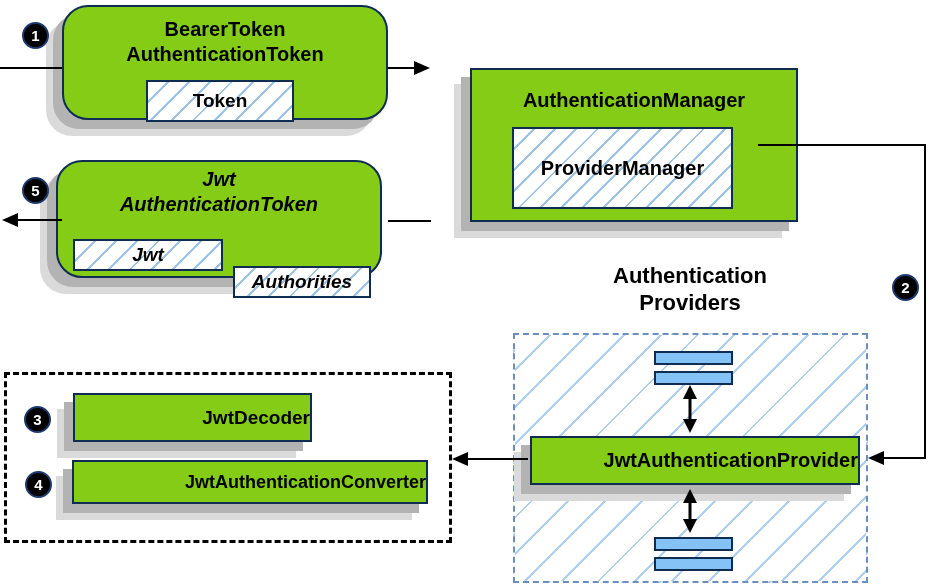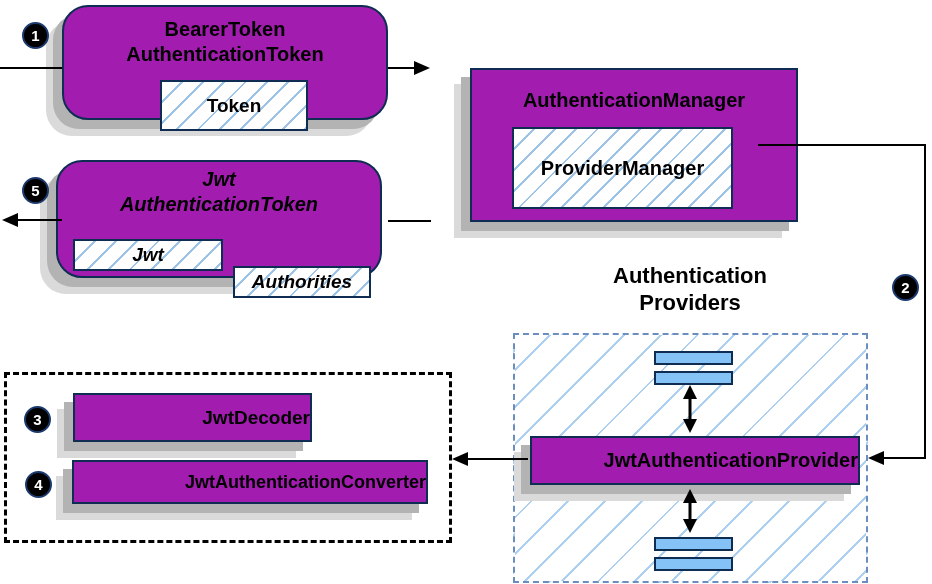--- a/index.html
+++ b/index.html
@@ -2,21 +2,21 @@
 <html><head>
 <meta charset="utf-8">
 <style>
   html,body { margin:0; padding:0; background:#ffffff; }
   .canvas {
     position:relative; width:932px; height:584px; background:#ffffff;
     font-family:"Liberation Sans", sans-serif; overflow:hidden; color:#000;
   }
   .node {
     position:absolute; box-sizing:border-box;
-    background:#a21caf; border:2px solid #0f2d52;
+    background:#84cc16; border:2px solid #0f2d52;
     box-shadow:-9px 9px 0 0 #b3b3b3, -16px 16px 0 0 #dadada;
   }
   .rounded { border-radius:26px; }
   .node-title {
     text-align:center; font-weight:bold; font-size:20px; line-height:25px; color:#000;
   }
   .hatched-field {
     position:absolute; box-sizing:border-box;
     border:2px solid #0f2d52;
     background:repeating-linear-gradient(135deg, #ffffff 0 13px, #9dc3e6 13px 15px);
@@ -64,21 +64,21 @@
 </head>
 <body>
 
 <div class="canvas">
 
   <div class="node rounded" style="left:62px; top:5px; width:326px; height:115px; padding-top:10px;">
     <div class="node-title">
       <div>BearerToken</div>
       <div>AuthenticationToken</div>
     </div>
-    <div class="hatched-field" style="left:96px; top:73px; width:148px; height:51px;">
+    <div class="hatched-field" style="left:82px; top:73px; width:148px; height:42px;">
       <span>Token</span>
     </div>
   </div>
 
   <div class="node" style="left:430px; top:68px; width:328px; height:154px; padding-top:18px;margin-left:40px;">
     <div class="node-title">AuthenticationManager</div>
     <div class="hatched-field" style="left:40px; top:57px; width:221px; height:82px; font-size:20px;">
       <span>ProviderManager</span>
     </div>
   </div>

